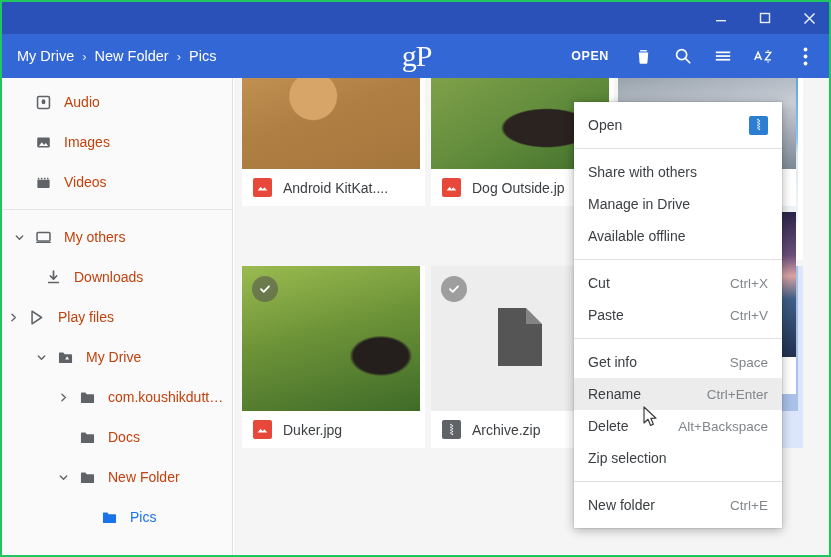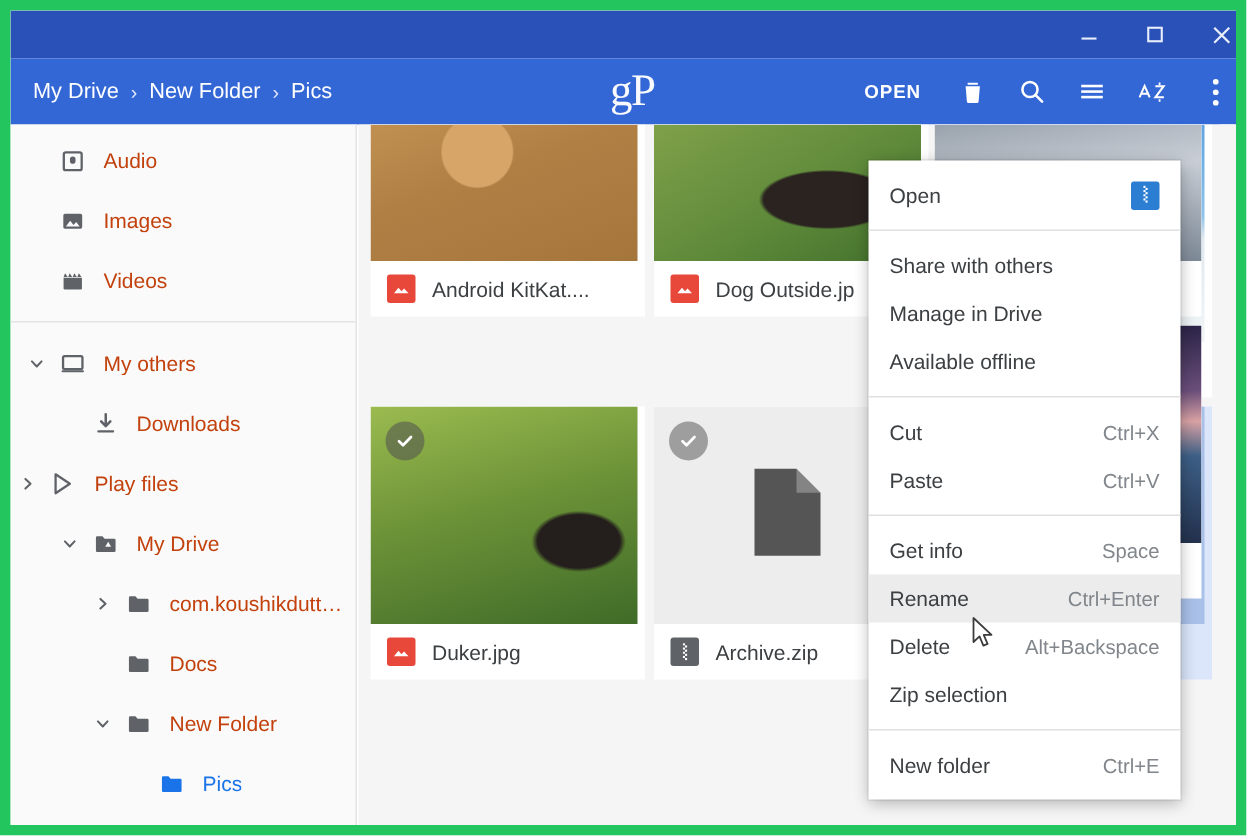--- a/index.html
+++ b/index.html
@@ -6,21 +6,21 @@
   html, body {
     width: 831px; height: 557px;
     overflow: hidden;
     font-family: "Liberation Sans", sans-serif;
     background: #fff;
   }
   #app {
     position: relative;
     width: 831px; height: 557px;
     overflow: hidden;
-    border: 7px solid #22c55e;
+    border: 2px solid #22c55e;
   }
 
   
   .titlebar {
     position: absolute; top: 0; left: 0;
     width: 829px; height: 32px;
     background: #2a51b8;
     display: flex; align-items: center; justify-content: flex-end;
   }
   .winbtn {
@@ -365,21 +365,21 @@
           </svg>
         </span>
         <span class="nav-icon">
           <svg width="17" height="17" viewBox="0 0 20 20" fill="currentColor">
             <rect x="2.4" y="4" width="15.2" height="10.2" rx="1.2" fill="none" stroke="currentColor" stroke-width="1.8"></rect>
             <rect x="1.2" y="15" width="17.6" height="1.6" rx="0.7"></rect>
           </svg>
         </span>
         <span class="nav-label">My others</span>
       </div>
-      <div class="nav-row" style="padding-left: 28px;">
+      <div class="nav-row" style=" margin-left: 16px;">
         <span class="nav-arrow blank">
           <svg width="11" height="11" viewBox="0 0 12 12" fill="none" stroke="currentColor" stroke-width="1.5" stroke-linecap="round" stroke-linejoin="round">
             <path d="M2.5 4.3 L6 8 L9.5 4.3"></path>
           </svg>
         </span>
         <span class="nav-icon">
           <svg width="17" height="17" viewBox="0 0 20 20" fill="currentColor">
             <path d="M10 2.6v8.1M6.4 8.2 10 11.9l3.6-3.7" fill="none" stroke="currentColor" stroke-width="2" stroke-linecap="round" stroke-linejoin="round"></path>
             <rect x="3.4" y="15" width="13.2" height="1.9" rx="0.8"></rect>
           </svg>

